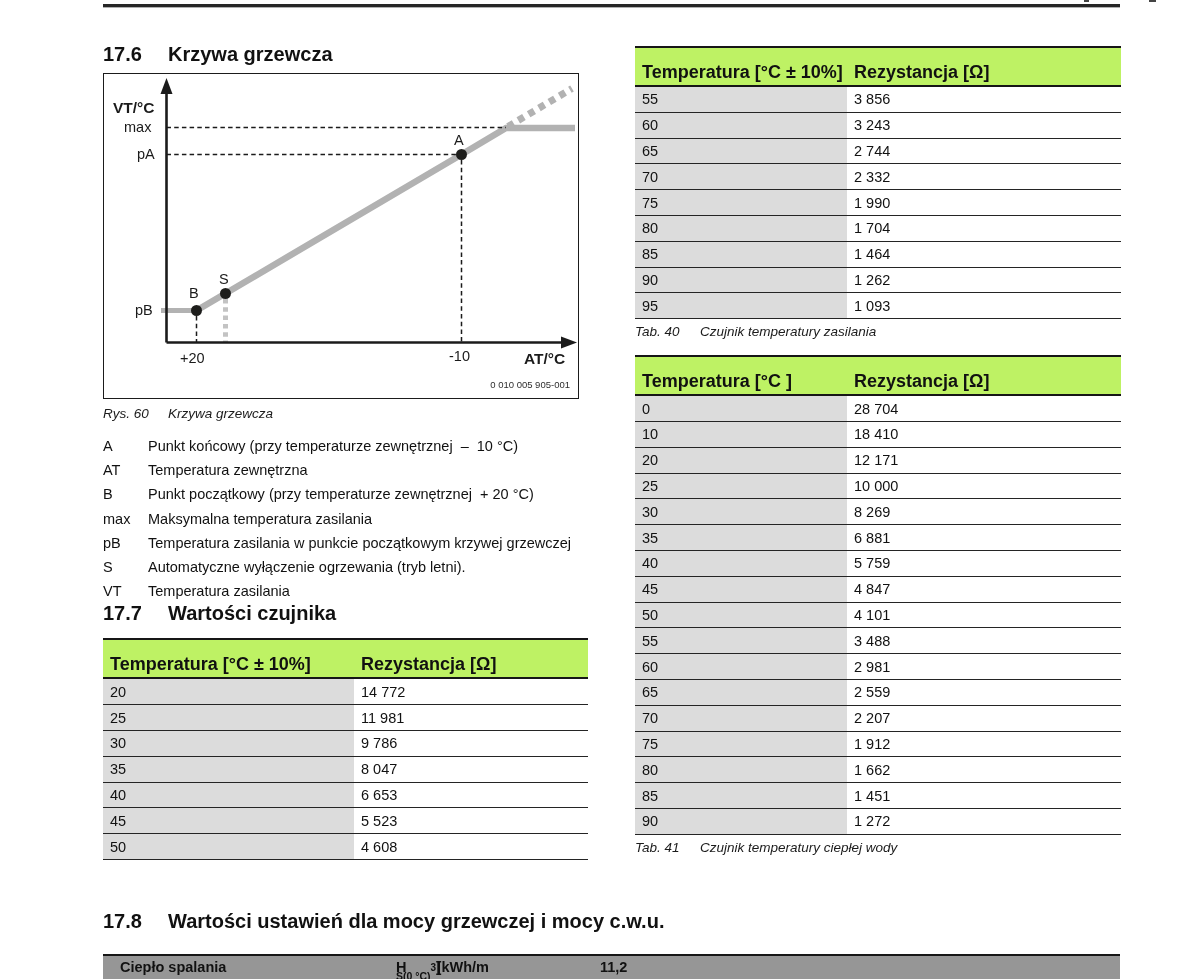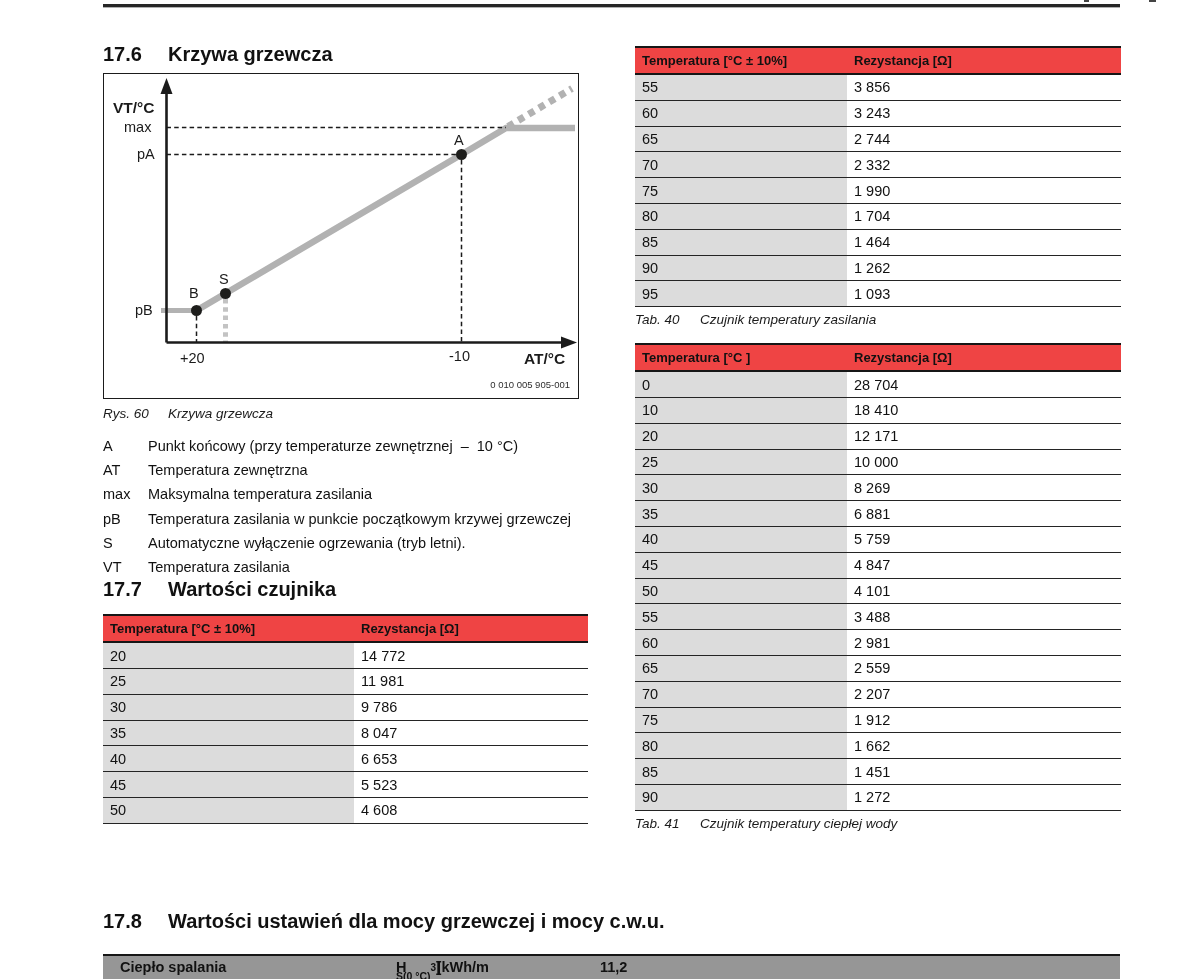--- a/index.html
+++ b/index.html
@@ -30,23 +30,23 @@
   
   .legend{margin-top:13px;font-size:14.5px;line-height:24.2px;}
   .leg-row{white-space:pre-wrap;}
   .leg-key{display:inline-block;width:45px;vertical-align:top;}
 
   .head-177{margin-top:0px;}
   .head-178{position:absolute;left:103px;top:911px;}
 
   
   table.vals{border-collapse:collapse;table-layout:fixed;font-size:14.5px;color:#111;}
-  table.vals th{background:#ef4444;font-weight:bold;text-align:left;height:25px;
-                padding:0 0 0 7px;border-top:2px solid #161616;border-bottom:2px solid #161616;
-                font-size:13px;}
+  table.vals th{background:#bef264;font-weight:bold;text-align:left;height:25px;
+                padding:12px 0 0 7px;border-top:2px solid #161616;border-bottom:2px solid #161616;
+                font-size:18px;}
   table.vals td{height:24.8px;padding:0 0 0 7px;border-bottom:1.5px solid #242424;}
   table.vals td:first-child{background:#dcdcdc;}
   table.left-tab{width:485px;margin-top:15px;}
   table.left-tab th:first-child,table.left-tab td:first-child{width:244px;}
   table.right-tab{width:486px;}
   table.right-tab th:first-child,table.right-tab td:first-child{width:205px;}
 
   .col-right{position:absolute;left:635px;top:46px;width:486px;}
   .col-right .tab-caption{margin-top:5px;}
   .tab41-wrap{margin-top:16px;}
@@ -111,20 +111,21 @@
       <div class="cl code" style="right:8px;top:305px;">0 010 005 905-001</div>
     </div>
 
     <div class="fig-caption">
       <span class="cap-label">Rys. 60</span><span>Krzywa grzewcza</span>
     </div>
 
     <div class="legend">
         <div class="leg-row"><span class="leg-key">A</span><span>Punkt końcowy (przy temperaturze zewnętrznej  –  10 °C)</span></div>
         <div class="leg-row"><span class="leg-key">AT</span><span>Temperatura zewnętrzna</span></div>
+        <div class="leg-row"><span class="leg-key">B</span><span>Punkt początkowy (przy temperaturze zewnętrznej  + 20 °C)</span></div>
         <div class="leg-row"><span class="leg-key">max</span><span>Maksymalna temperatura zasilania</span></div>
         <div class="leg-row"><span class="leg-key">pB</span><span>Temperatura zasilania w punkcie początkowym krzywej grzewczej</span></div>
         <div class="leg-row"><span class="leg-key">S</span><span>Automatyczne wyłączenie ogrzewania (tryb letni).</span></div>
         <div class="leg-row"><span class="leg-key">VT</span><span>Temperatura zasilania</span></div>
       </div>
 
     <div class="sec-head head-177">
       <span class="sec-num">17.7</span><span class="sec-title">Wartości czujnika</span>
     </div>
 

